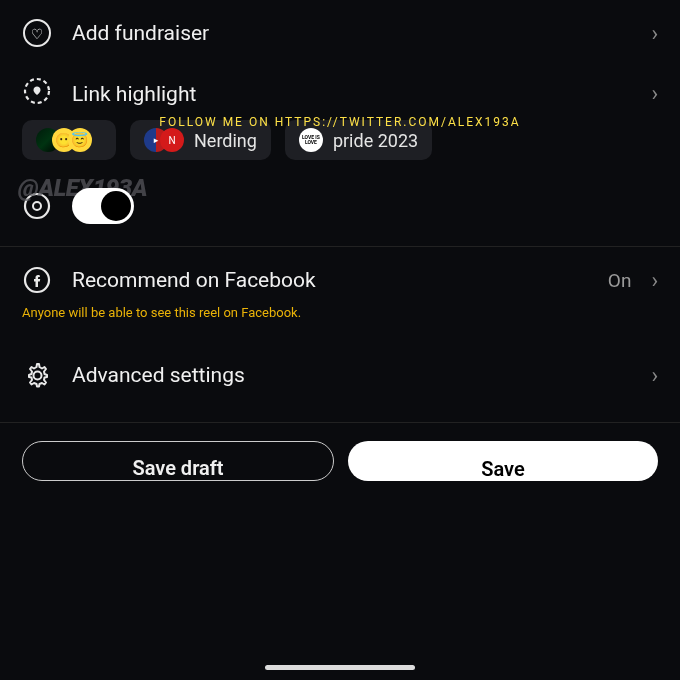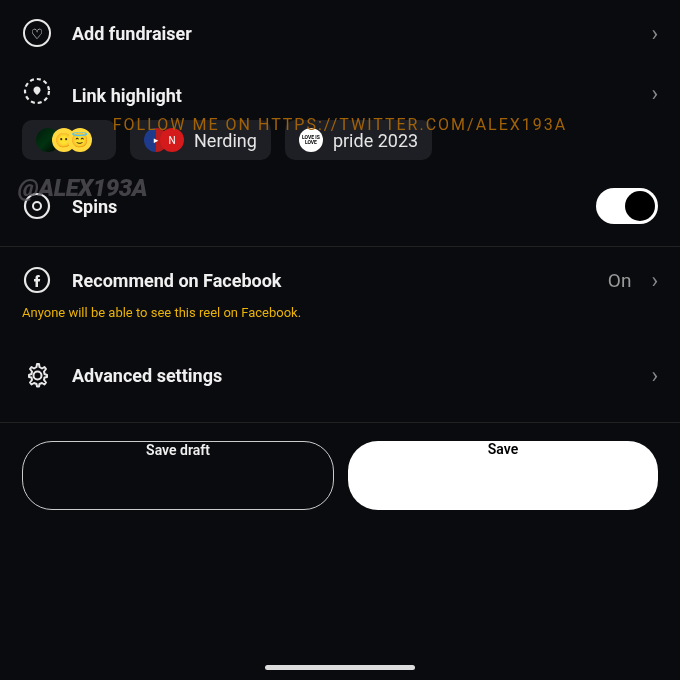--- a/index.html
+++ b/index.html
@@ -12,22 +12,22 @@
       overflow: hidden;
       position: relative;
     }
     .row {
       display: flex;
       align-items: center;
       padding: 18px 22px;
       gap: 20px;
     }
     .row-label {
-      font-size: 18px;
-      font-weight: 700;
+      font-size: 21px;
+      font-weight: 400;
       color: #f0f0f0;
       flex: 1;
     }
     .chevron {
       color: #888;
       font-size: 22px;
     }
     .icon-wrap {
       width: 30px;
       height: 30px;
@@ -51,23 +51,23 @@
     .link-highlight-icon {
       width: 30px; height: 30px;
       position: relative;
     }
     .link-highlight-icon svg { display: block; }
     .watermark-text {
       position: absolute;
       top: 115px;
       left: 50%;
       transform: translateX(-50%);
-      font-size: 16px;
+      font-size: 12px;
       letter-spacing: 2px;
-      color: #a16207;
+      color: #fde047;
       white-space: nowrap;
     }
     .chips-scroller {
       display: flex;
       gap: 14px;
       padding: 4px 22px 14px 22px;
       overflow: hidden;
     }
     .chip {
       display: flex;
@@ -167,26 +167,26 @@
     .gear-icon {
       width: 28px; height: 28px;
     }
     .button-bar {
       display: flex;
       gap: 14px;
       padding: 18px 22px;
     }
     .btn {
       flex: 1;
-      height: 69px;
+      height: 40px;
       border-radius: 30px;
-      font-size: 14px;
+      font-size: 20px;
       font-weight: 600;
       display: flex;
-      align-items: flex-start;
+      align-items: flex-end;
       justify-content: center;
       cursor: pointer;
     }
     .btn-outline {
       border: 1.5px solid #ccc;
       color: #f0f0f0;
       background: transparent;
     }
     .btn-filled {
       background: #fff;
@@ -255,21 +255,20 @@
 </div>
 
 <div class="spins-row">
   <div class="watermark-alex">@ALEX193A</div>
   <div class="icon-wrap">
     <svg class="spins-icon" viewBox="0 0 28 28">
       <circle cx="14" cy="14" r="12" fill="none" stroke="#e8e8e8" stroke-width="2.2"></circle>
       <circle cx="14" cy="14" r="4" fill="none" stroke="#e8e8e8" stroke-width="2"></circle>
     </svg>
   </div>
-  <div class="row-label">Spins</div>
   <div class="toggle">
     <div class="toggle-knob"></div>
   </div>
 </div>
 
 <div class="section-divider"></div>
 
 <div class="row">
   <div class="icon-wrap">
     <svg class="fb-icon" viewBox="0 0 28 28">

